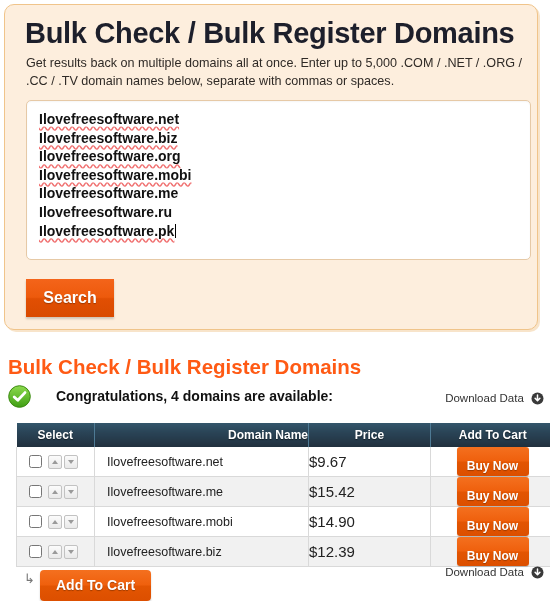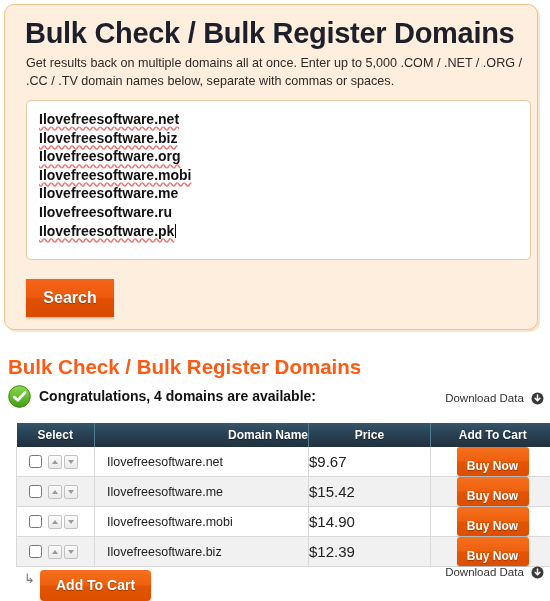--- a/index.html
+++ b/index.html
@@ -141,21 +141,21 @@
   }
   .check-icon {
     position: absolute;
     left: 0;
     top: 0;
     width: 23px;
     height: 23px;
   }
   .congrats-text {
     position: absolute;
-    left: 31px;
+    left: 48px;
     top: 3px;
     font-size: 14px;
     font-weight: bold;
     color: #111111;
     white-space: nowrap;
   }
 
   .download-data {
     position: absolute;
     font-size: 11.5px;

